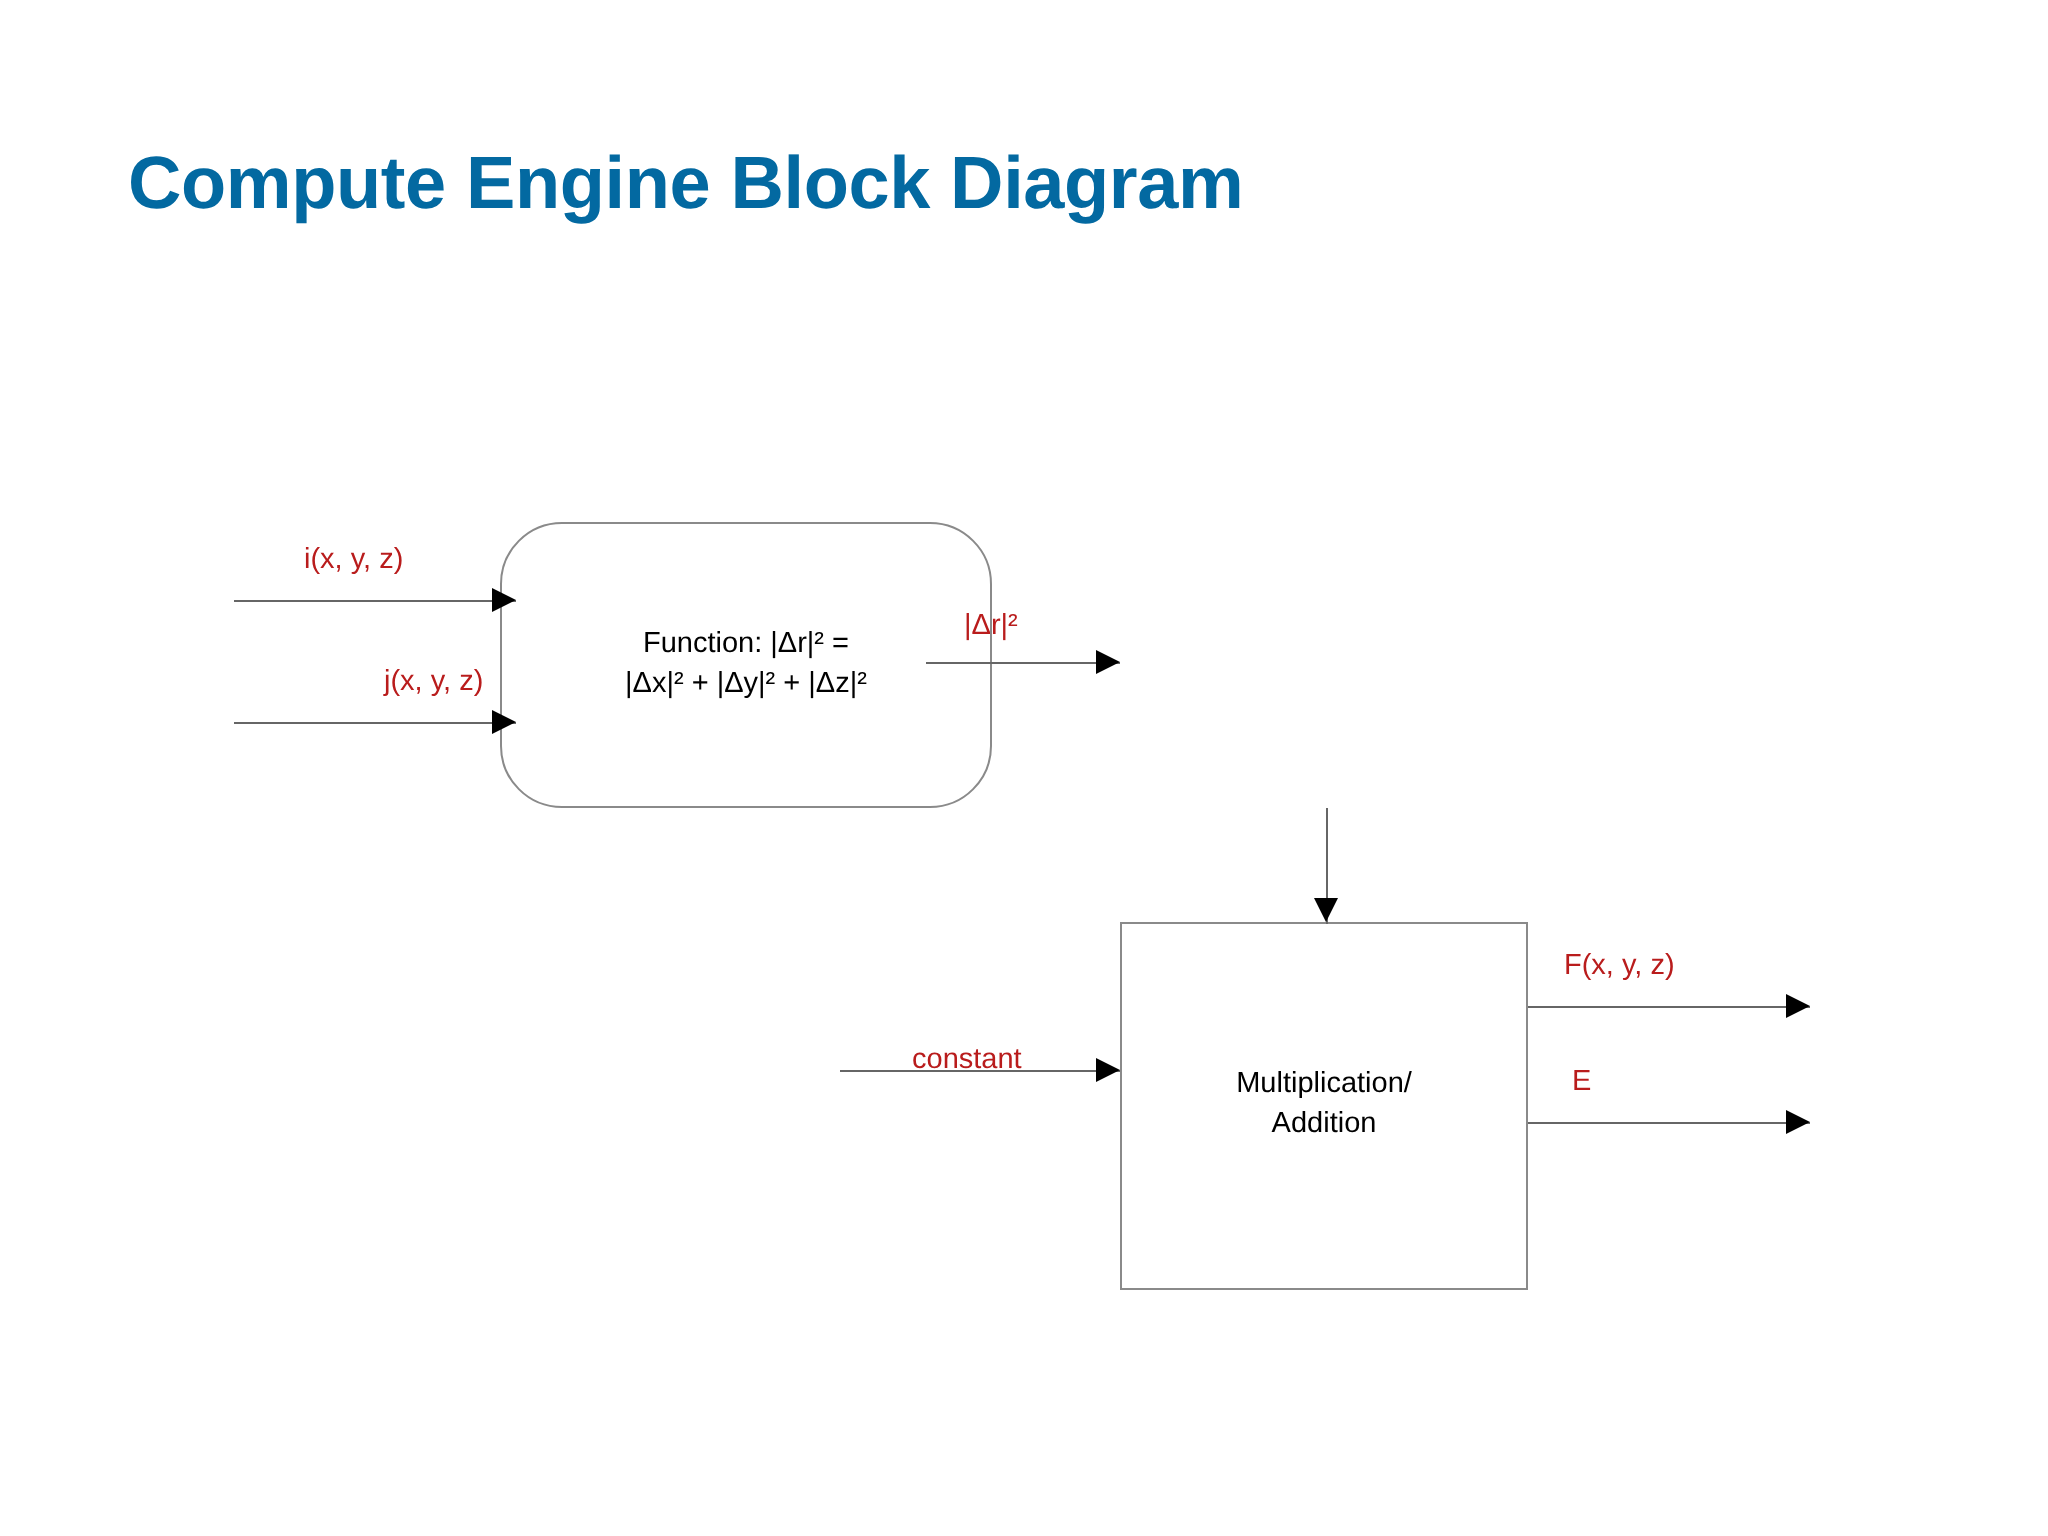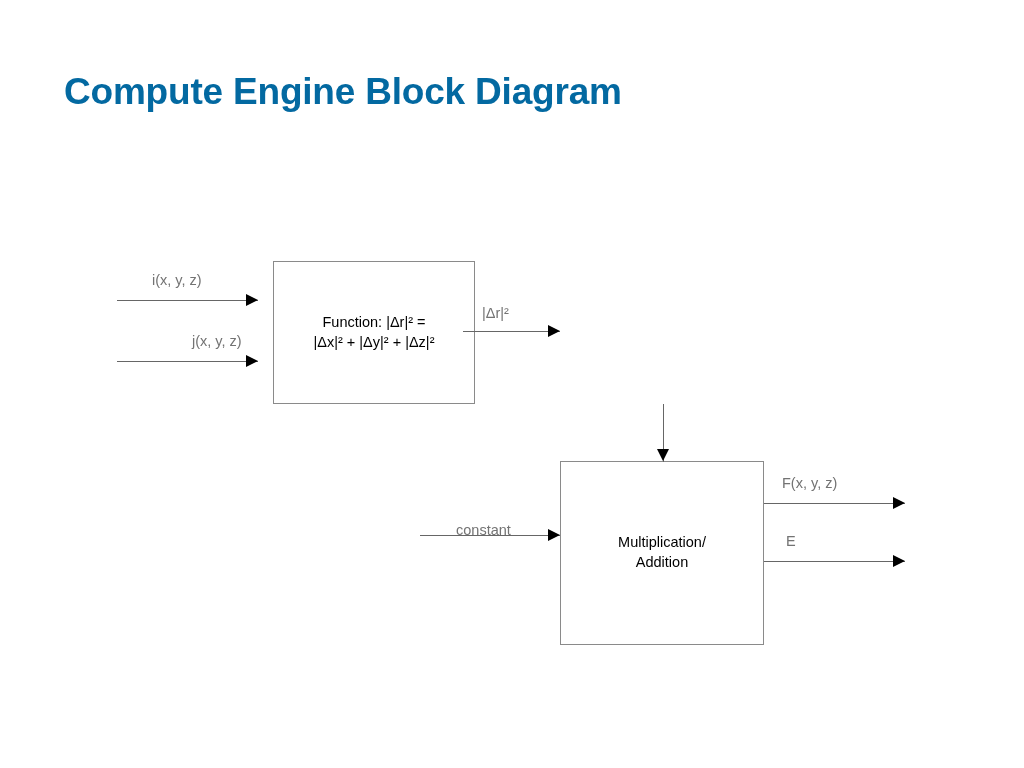--- a/index.html
+++ b/index.html
@@ -46,21 +46,21 @@
     display: flex;
     align-items: center;
     justify-content: center;
     text-align: center;
     font-size: 14.5px;
     line-height: 1.35;
     color: #000000;
   }
   .block .block-text { display: block; white-space: pre-line; }
 
-  #block-function { left: 273px; top: 261px; width: 202px; height: 143px; }
+  #block-function { left: 250px; top: 261px; width: 246px; height: 143px; border-radius: 31px; }
   #block-zbt      { left: 560px; top: 260px; width: 204px; height: 144px; }
   #block-multadd  { left: 560px; top: 461px; width: 204px; height: 184px; }
 
   
   .hline {
     position: absolute;
     height: 0;
     border-top: 1px solid #666666;
   }
   
@@ -84,21 +84,21 @@
     border-left: 6px solid transparent;
     border-right: 6px solid transparent;
     border-top: 12px solid #000000;
   }
 
   
   .edge-label {
     position: absolute;
     font-size: 14.5px;
     line-height: 1.2;
-    color: #737373;
+    color: #b91c1c;
     white-space: nowrap;
   }
 
   
   #wire-i        { left: 117px; top: 300px; width: 141px; }
   #wire-i-head   { left: 246px; top: 294px; }
   #wire-j        { left: 117px; top: 361px; width: 141px; }
   #wire-j-head   { left: 246px; top: 355px; }
 
   #wire-dr       { left: 463px; top: 331px; width: 97px; }

